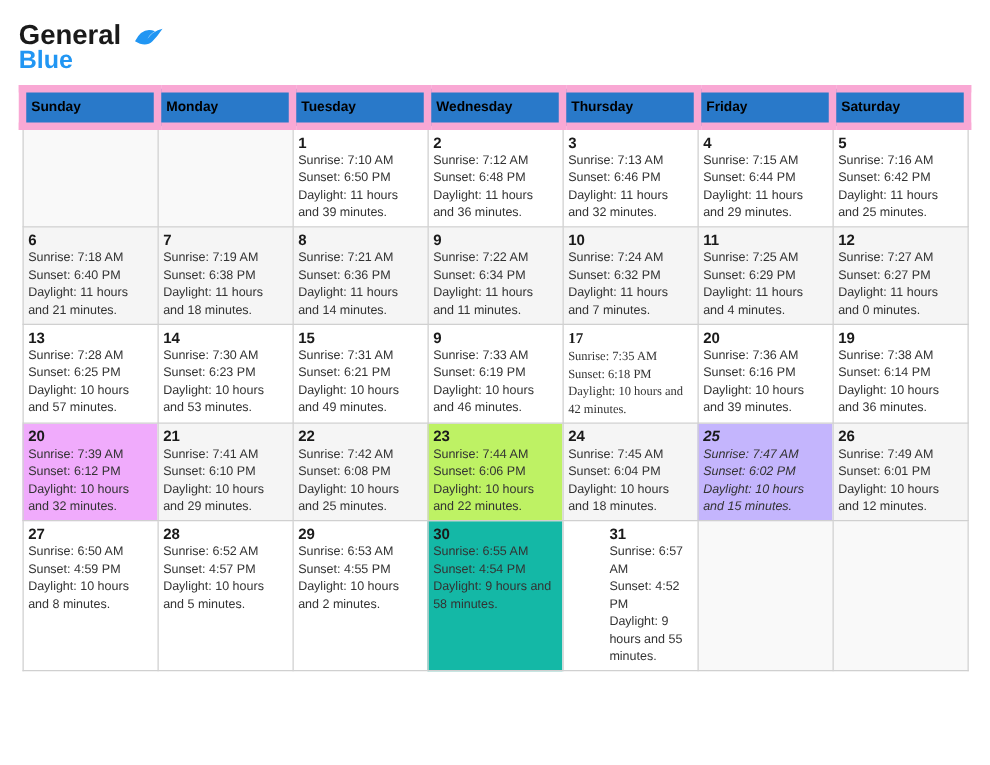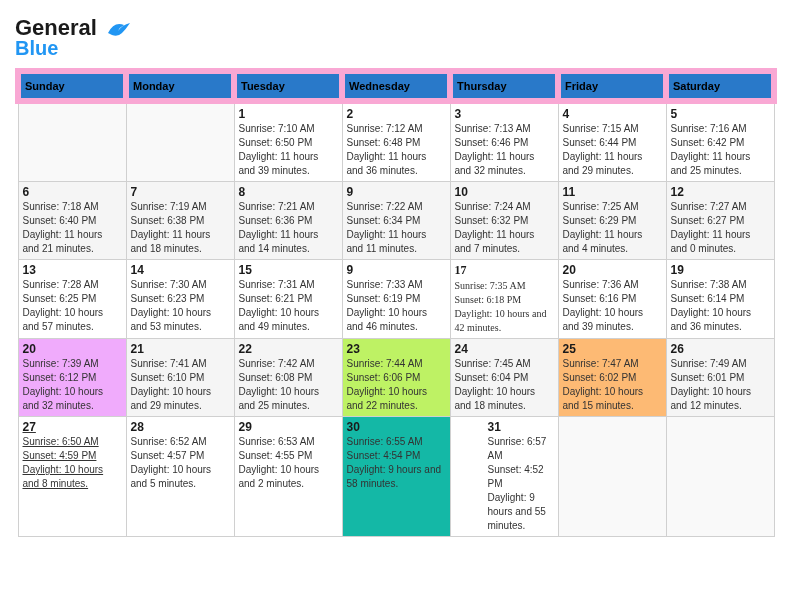--- a/index.html
+++ b/index.html
@@ -227,31 +227,31 @@
             <div class="day-detail">Sunrise: 7:42 AM<br>Sunset: 6:08 PM<br>Daylight: 10 hours and 25 minutes.</div>
           </td>
           <td style="background-color: #bef264;">
             <span class="day-number">23</span>
             <div class="day-detail">Sunrise: 7:44 AM<br>Sunset: 6:06 PM<br>Daylight: 10 hours and 22 minutes.</div>
           </td>
           <td style="background-color: rgb(245, 245, 245);">
             <span class="day-number">24</span>
             <div class="day-detail">Sunrise: 7:45 AM<br>Sunset: 6:04 PM<br>Daylight: 10 hours and 18 minutes.</div>
           </td>
-          <td style="background-color: #fdba74;">
+          <td style="background-color: #c4b5fd; font-style: italic;">
             <span class="day-number">25</span>
             <div class="day-detail">Sunrise: 7:47 AM<br>Sunset: 6:02 PM<br>Daylight: 10 hours and 15 minutes.</div>
           </td>
           <td style="background-color: rgb(245, 245, 245);">
             <span class="day-number">26</span>
             <div class="day-detail">Sunrise: 7:49 AM<br>Sunset: 6:01 PM<br>Daylight: 10 hours and 12 minutes.</div>
           </td>
         </tr>
         <tr>
-          <td style="background-color: rgb(255, 255, 255); text-decoration: underline;">
+          <td style="background-color: rgb(255, 255, 255);">
             <span class="day-number">27</span>
             <div class="day-detail">Sunrise: 6:50 AM<br>Sunset: 4:59 PM<br>Daylight: 10 hours and 8 minutes.</div>
           </td>
           <td style="background-color: rgb(255, 255, 255);">
             <span class="day-number">28</span>
             <div class="day-detail">Sunrise: 6:52 AM<br>Sunset: 4:57 PM<br>Daylight: 10 hours and 5 minutes.</div>
           </td>
           <td style="background-color: rgb(255, 255, 255);">
             <span class="day-number">29</span>
             <div class="day-detail">Sunrise: 6:53 AM<br>Sunset: 4:55 PM<br>Daylight: 10 hours and 2 minutes.</div>

